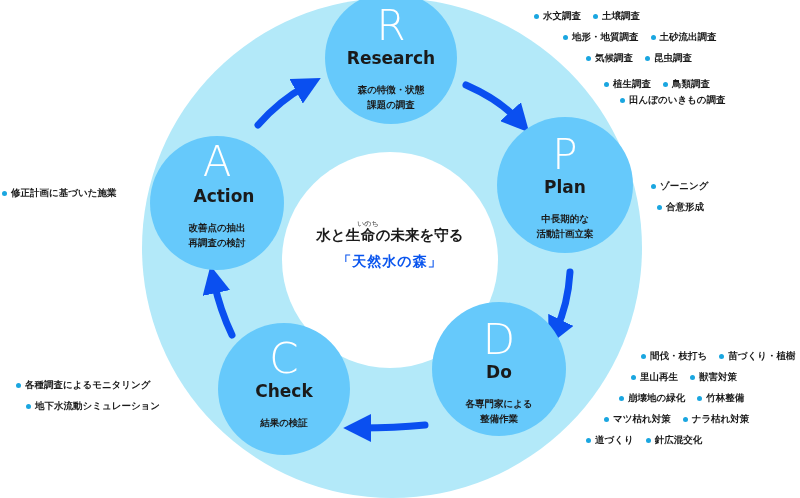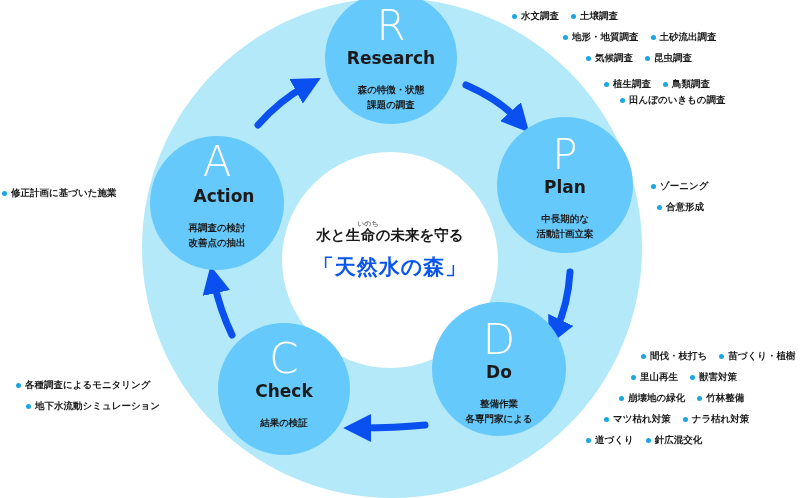--- a/index.html
+++ b/index.html
@@ -19,21 +19,21 @@
   #node-D .letter { margin-top: 16px; }
   #node-C { left: 218px; top: 323px; width: 132px; height: 132px; }
   #node-C .letter { margin-top: 14px; }
   #node-A { left: 150px; top: 136px; width: 134px; height: 134px; }
   #node-A .letter { margin-top: 4px; }
   #node-A .title { margin-top: 2px; padding-left: 14px; }
 
   .center-text { left: 282px; top: 220px; width: 216px; text-align: center; }
   .ruby-line { font-size: 14.5px; font-weight: bold; color: #1a1a1a; }
   ruby rt { font-size: 7px; font-weight: normal; text-align: center; }
-  .slogan { margin-top: 8px; font-size: 21px; font-weight: bold; color: #0a55ee; letter-spacing: 1px; }
+  .slogan { margin-top: 8px; font-size: 14px; font-weight: bold; color: #0a55ee; letter-spacing: 1px; }
 
   .arrows { left: 0; top: 0; width: 800px; height: 498px; }
 
   .bullets { font-size: 9.5px; font-weight: bold; color: #1a1a1a; white-space: nowrap; }
   .brow { position: absolute; display: flex; gap: 12px; }
   .bitem { display: flex; align-items: center; }
   .dot { display: inline-block; width: 5px; height: 5px; border-radius: 50%; background: #1aa6e0; margin-right: 4px; }
 </style>
 </head>
 <body>
@@ -69,49 +69,49 @@
   <div class="desc">
     <div>中長期的な</div>
     <div>活動計画立案</div>
   </div>
 </div>
 
 <div class="abs node" id="node-D">
   <div class="letter">D</div>
   <div class="title">Do</div>
   <div class="desc">
+    <div>各専門家による</div>
     <div>整備作業</div>
-    <div>各専門家による</div>
   </div>
 </div>
 
 <div class="abs node" id="node-C">
   <div class="letter">C</div>
   <div class="title">Check</div>
   <div class="desc">
     <div>結果の検証</div>
   </div>
 </div>
 
 <div class="abs node" id="node-A">
   <div class="letter">A</div>
   <div class="title">Action</div>
   <div class="desc">
+    <div>改善点の抽出</div>
     <div>再調査の検討</div>
-    <div>改善点の抽出</div>
   </div>
 </div>
 
 <div class="abs center-text">
   <div class="ruby-line"><span>水と生</span><ruby><span>命</span><rt>いのち</rt></ruby><span>の未来を守る</span></div>
   <div class="slogan">「天然水の森」</div>
 </div>
 
 <div class="abs bullets" style="left:0;top:0;">
-  <div class="brow" style="left:512px;top:10px;">
+  <div class="brow" style="left:534px;top:10px;">
     <span class="bitem">
         <span class="dot"></span>
         <span>水文調査</span>
       </span>
     <span class="bitem">
         <span class="dot"></span>
         <span>土壌調査</span>
       </span>
   </div>
   <div class="brow" style="left:563px;top:31px;">

